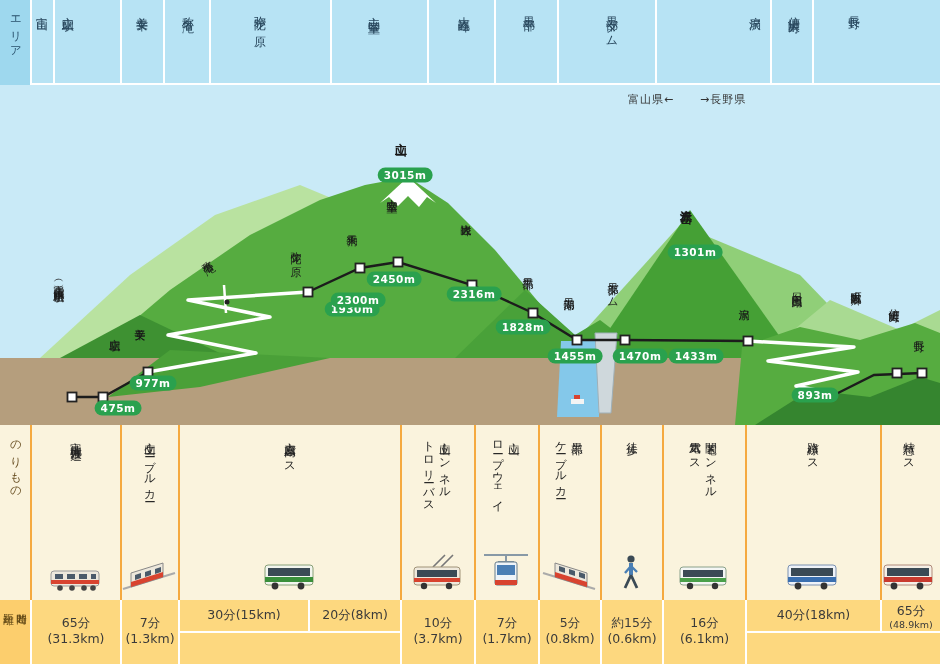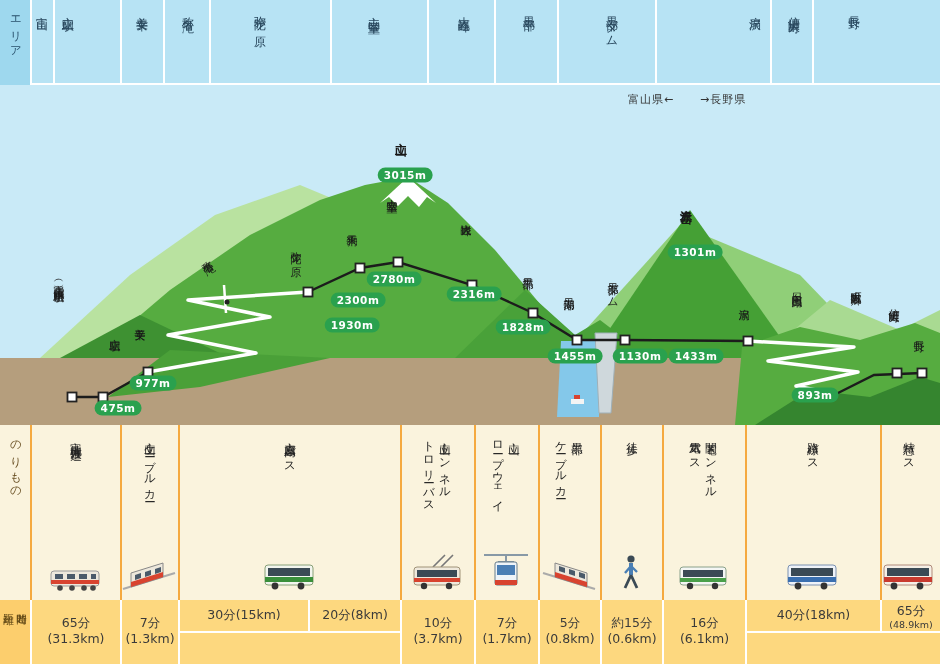--- a/index.html
+++ b/index.html
@@ -145,28 +145,28 @@
     <span class="v stn" style="left:790px;top:199px">日向山高原</span>
     <span class="v stn" style="left:849px;top:197px">大町温泉郷</span>
     <span class="v stn" style="left:887px;top:215px">信濃大町</span>
     <span class="v stn" style="left:912px;top:247px">長野</span>
 
     <span class="v stn peak-label" style="left:394px;top:48px">立山</span>
     <span class="v stn peak-label" style="left:679px;top:115px">赤沢岳</span>
 
     <span class="badge" style="left:118px;top:323px">475m</span>
     <span class="badge" style="left:153px;top:298px">977m</span>
-    <span class="badge" style="left:352px;top:240px">1930m</span>
+    <span class="badge" style="left:352px;top:224px">1930m</span>
     <span class="badge" style="left:358px;top:215px">2300m</span>
-    <span class="badge" style="left:394px;top:194px">2780m</span>
+    <span class="badge" style="left:394px;top:194px">2450m</span>
     <span class="badge" style="left:405px;top:90px">3015m</span>
     <span class="badge" style="left:474px;top:209px">2316m</span>
     <span class="badge" style="left:523px;top:242px">1828m</span>
     <span class="badge" style="left:575px;top:271px">1455m</span>
-    <span class="badge" style="left:640px;top:271px">1130m</span>
+    <span class="badge" style="left:640px;top:271px">1470m</span>
     <span class="badge" style="left:695px;top:167px">1301m</span>
     <span class="badge" style="left:696px;top:271px">1433m</span>
     <span class="badge" style="left:815px;top:310px">893m</span>
   </div>
 
   <div class="transport">
     <span class="v nori-label">のりもの</span>
     <div class="tdiv" style="left:30px"></div>
     <div class="tdiv" style="left:120px"></div>
     <div class="tdiv" style="left:178px"></div>

